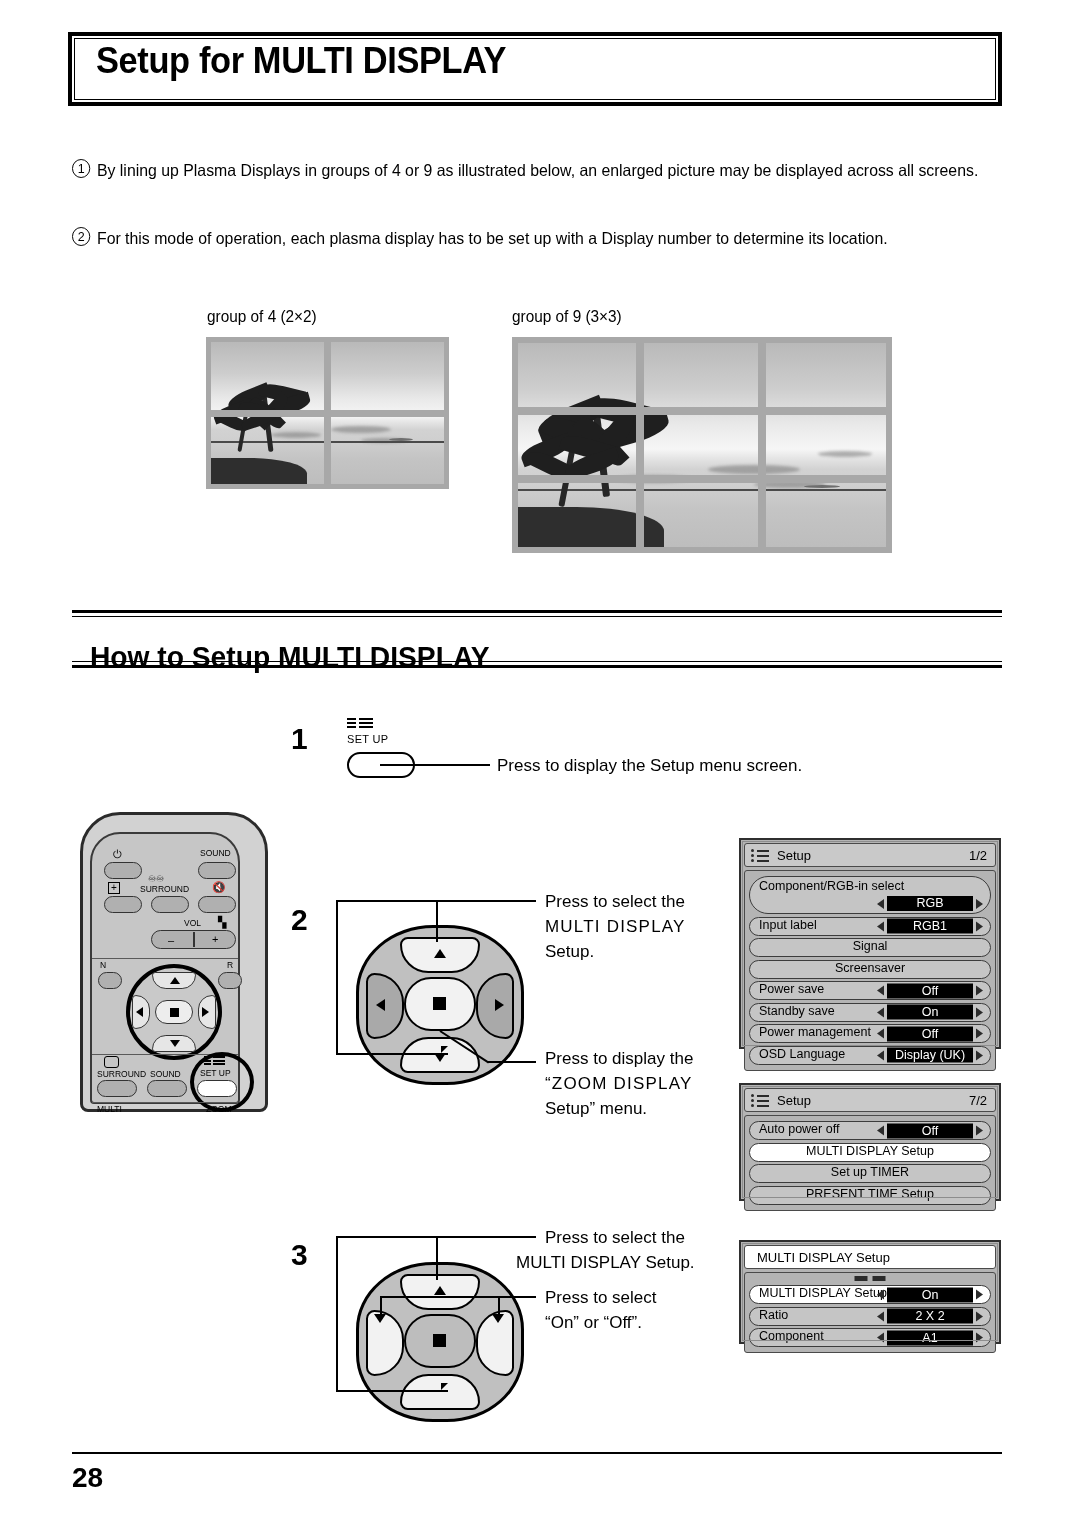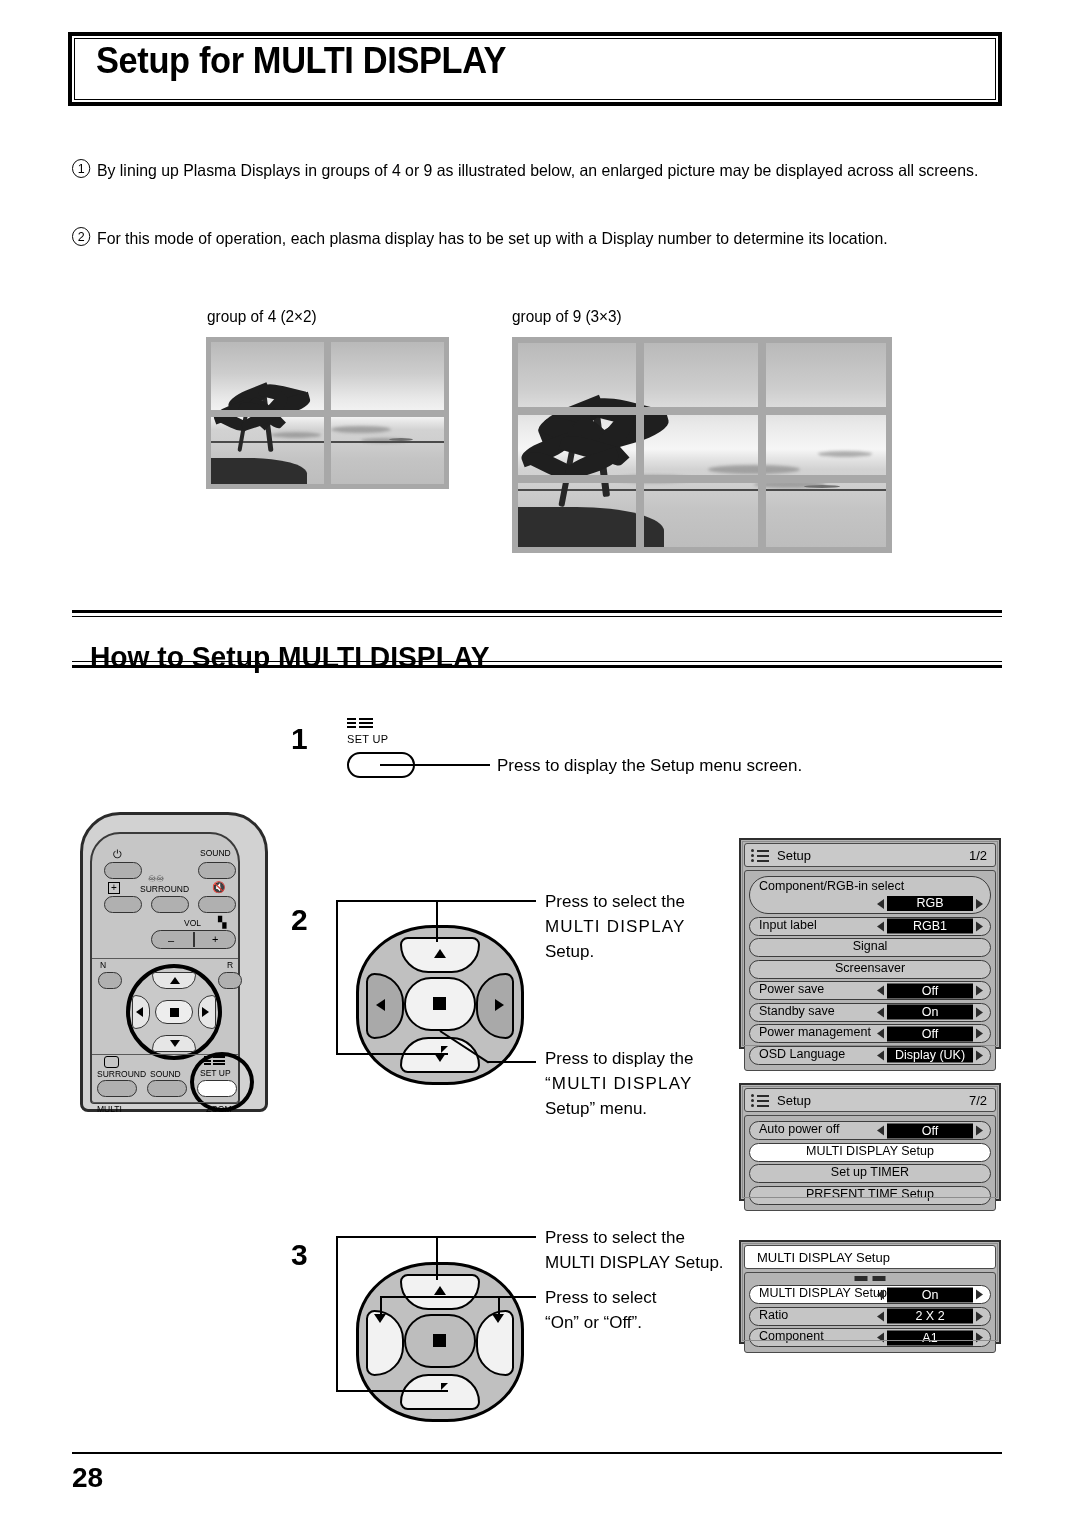--- a/index.html
+++ b/index.html
@@ -651,21 +651,21 @@
 <div class="leader-v" style="left:336px; top:900px; height:155px;"></div>
 <div class="leader" style="left:336px; top:1053px; width:112px;"></div>
 <div class="tri" style="position:absolute; left:441px; top:1046px; border-top:7px solid #000; border-right:7px solid transparent; width:0;height:0;"></div>
 <div class="callout" style="left:545px; top:889px;">Press to select the</div>
 <div class="callout spaced" style="left:545px; top:914px;">MULTI  DISPLAY</div>
 <div class="callout" style="left:545px; top:939px;">Setup.</div>
 
 <div class="leader" style="left:488px; top:1061px; width:48px;"></div>
 <div class="leader" style="left:440px; top:1030px; width:58px; transform:rotate(33deg); transform-origin:left center;"></div>
 <div class="callout" style="left:545px; top:1046px;">Press to display the</div>
-<div class="callout spaced" style="left:545px; top:1071px;">“MULTI  DISPLAY</div>
+<div class="callout spaced" style="left:545px; top:1071px;">“ZOOM  DISPLAY</div>
 <div class="callout" style="left:545px; top:1096px;">Setup” menu.</div>
 
 <div class="step-num" style="left:291px; top:1238px;">3</div>
 
 <div class="navpad grey-center" style="left:356px; top:1262px;">
   <div class="pad-body"></div>
   <div class="key up"></div>
   <div class="key down"></div>
   <div class="key left"></div>
   <div class="key right"></div>
@@ -674,21 +674,21 @@
   <div class="tri" style="left:78px; top:24px; border-left:6px solid transparent; border-right:6px solid transparent; border-bottom:9px solid #000;"></div>
 </div>
 
 <div class="leader-v" style="left:436px; top:1236px; height:44px;"></div>
 <div class="leader" style="left:436px; top:1236px; width:100px;"></div>
 <div class="leader" style="left:336px; top:1236px; width:102px;"></div>
 <div class="leader-v" style="left:336px; top:1236px; height:156px;"></div>
 <div class="leader" style="left:336px; top:1390px; width:112px;"></div>
 <div class="tri" style="position:absolute; left:441px; top:1383px; border-top:7px solid #000; border-right:7px solid transparent; width:0;height:0;"></div>
 <div class="callout" style="left:545px; top:1225px;">Press to select the</div>
-<div class="callout" style="left:545px; top:1250px;">MULTI DISPLAY Setup.</div>
+<div class="callout" style="left:516px; top:1250px;">MULTI DISPLAY Setup.</div>
 
 <div class="leader" style="left:380px; top:1296px; width:156px;"></div>
 <div class="leader-v" style="left:380px; top:1296px; height:24px;"></div>
 <div class="tri" style="position:absolute; left:374px; top:1314px; border-left:6px solid transparent; border-right:6px solid transparent; border-top:9px solid #000;"></div>
 <div class="leader-v" style="left:498px; top:1296px; height:24px;"></div>
 <div class="tri" style="position:absolute; left:492px; top:1314px; border-left:6px solid transparent; border-right:6px solid transparent; border-top:9px solid #000;"></div>
 <div class="callout" style="left:545px; top:1285px;">Press to select</div>
 <div class="callout" style="left:545px; top:1310px;">“On” or “Off”.</div>
 
 <div class="osd" id="osd1" style="left:739px; top:838px; width:262px; height:211px;">

